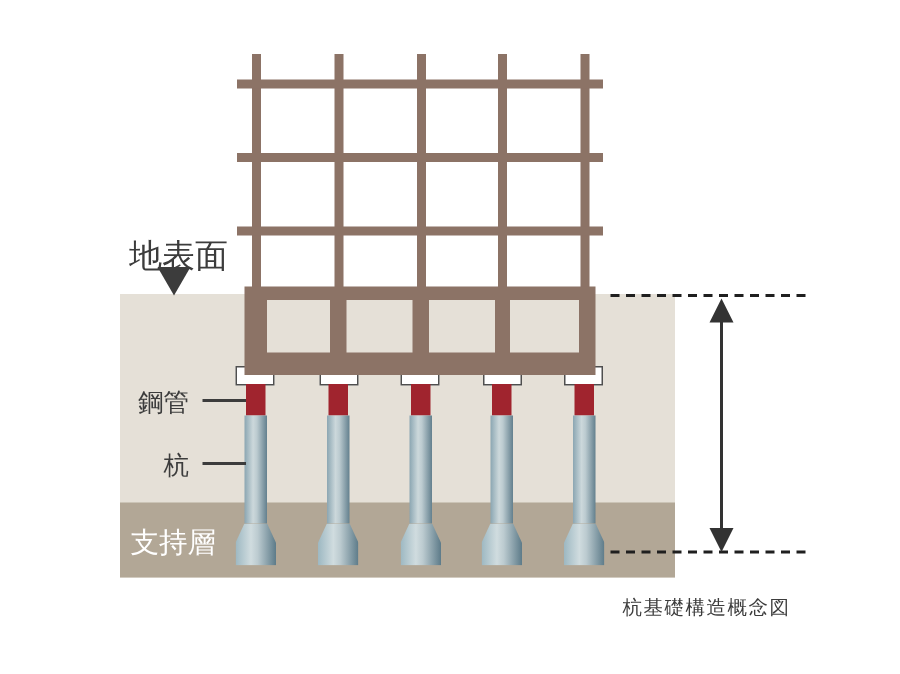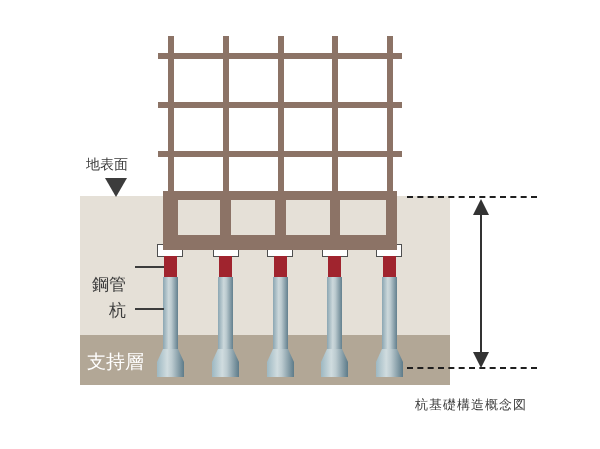--- a/index.html
+++ b/index.html
@@ -36,24 +36,24 @@
   .dash{position:absolute;width:130px;height:0;border-top:2px dashed #1f1f1f;z-index:4;}
   .dash-top{left:407px;top:196px;}
   .dash-bottom{left:407px;top:367px;}
   .dim-line{position:absolute;left:480px;top:212px;width:2px;height:143px;background:#333;z-index:4;}
   .arrow-up{position:absolute;left:473px;top:199px;width:0;height:0;z-index:4;
             border-left:8px solid transparent;border-right:8px solid transparent;border-bottom:16px solid #333;}
   .arrow-down{position:absolute;left:473px;top:352px;width:0;height:0;z-index:4;
             border-left:8px solid transparent;border-right:8px solid transparent;border-top:16px solid #333;}
   
   .lbl{position:absolute;color:#3c3c3c;font-weight:500;white-space:nowrap;z-index:5;}
-  .lbl-ground-surface{left:86px;top:156px;font-size:14px;font-family:Liberation Serif, serif;}
+  .lbl-ground-surface{left:86px;top:156px;font-size:22px;font-family:Liberation Serif, serif;}
   .marker-tri{position:absolute;left:105px;top:178px;width:0;height:0;z-index:5;
             border-left:11px solid transparent;border-right:11px solid transparent;border-top:19px solid #3c3c3c;}
-  .lbl-steel-pipe{left:92px;top:257px;font-size:17px;margin-top:16px;}
+  .lbl-steel-pipe{left:92px;top:257px;font-size:17px;}
   .lbl-pile{left:109px;top:299px;font-size:17px;}
   .leader{position:absolute;width:29px;height:2px;background:#3c3c3c;z-index:5;}
   .leader1{left:135px;top:266px;}
   .leader2{left:135px;top:308px;}
   .lbl-bearing{left:87px;top:349px;font-size:19px;color:#ffffff;}
   .lbl-depth{left:496px;top:248px;font-size:18px;line-height:26px;}
   .lbl-caption{left:415px;top:396px;font-size:13px;letter-spacing:1px;}
 </style>
 </head>
 <body>

